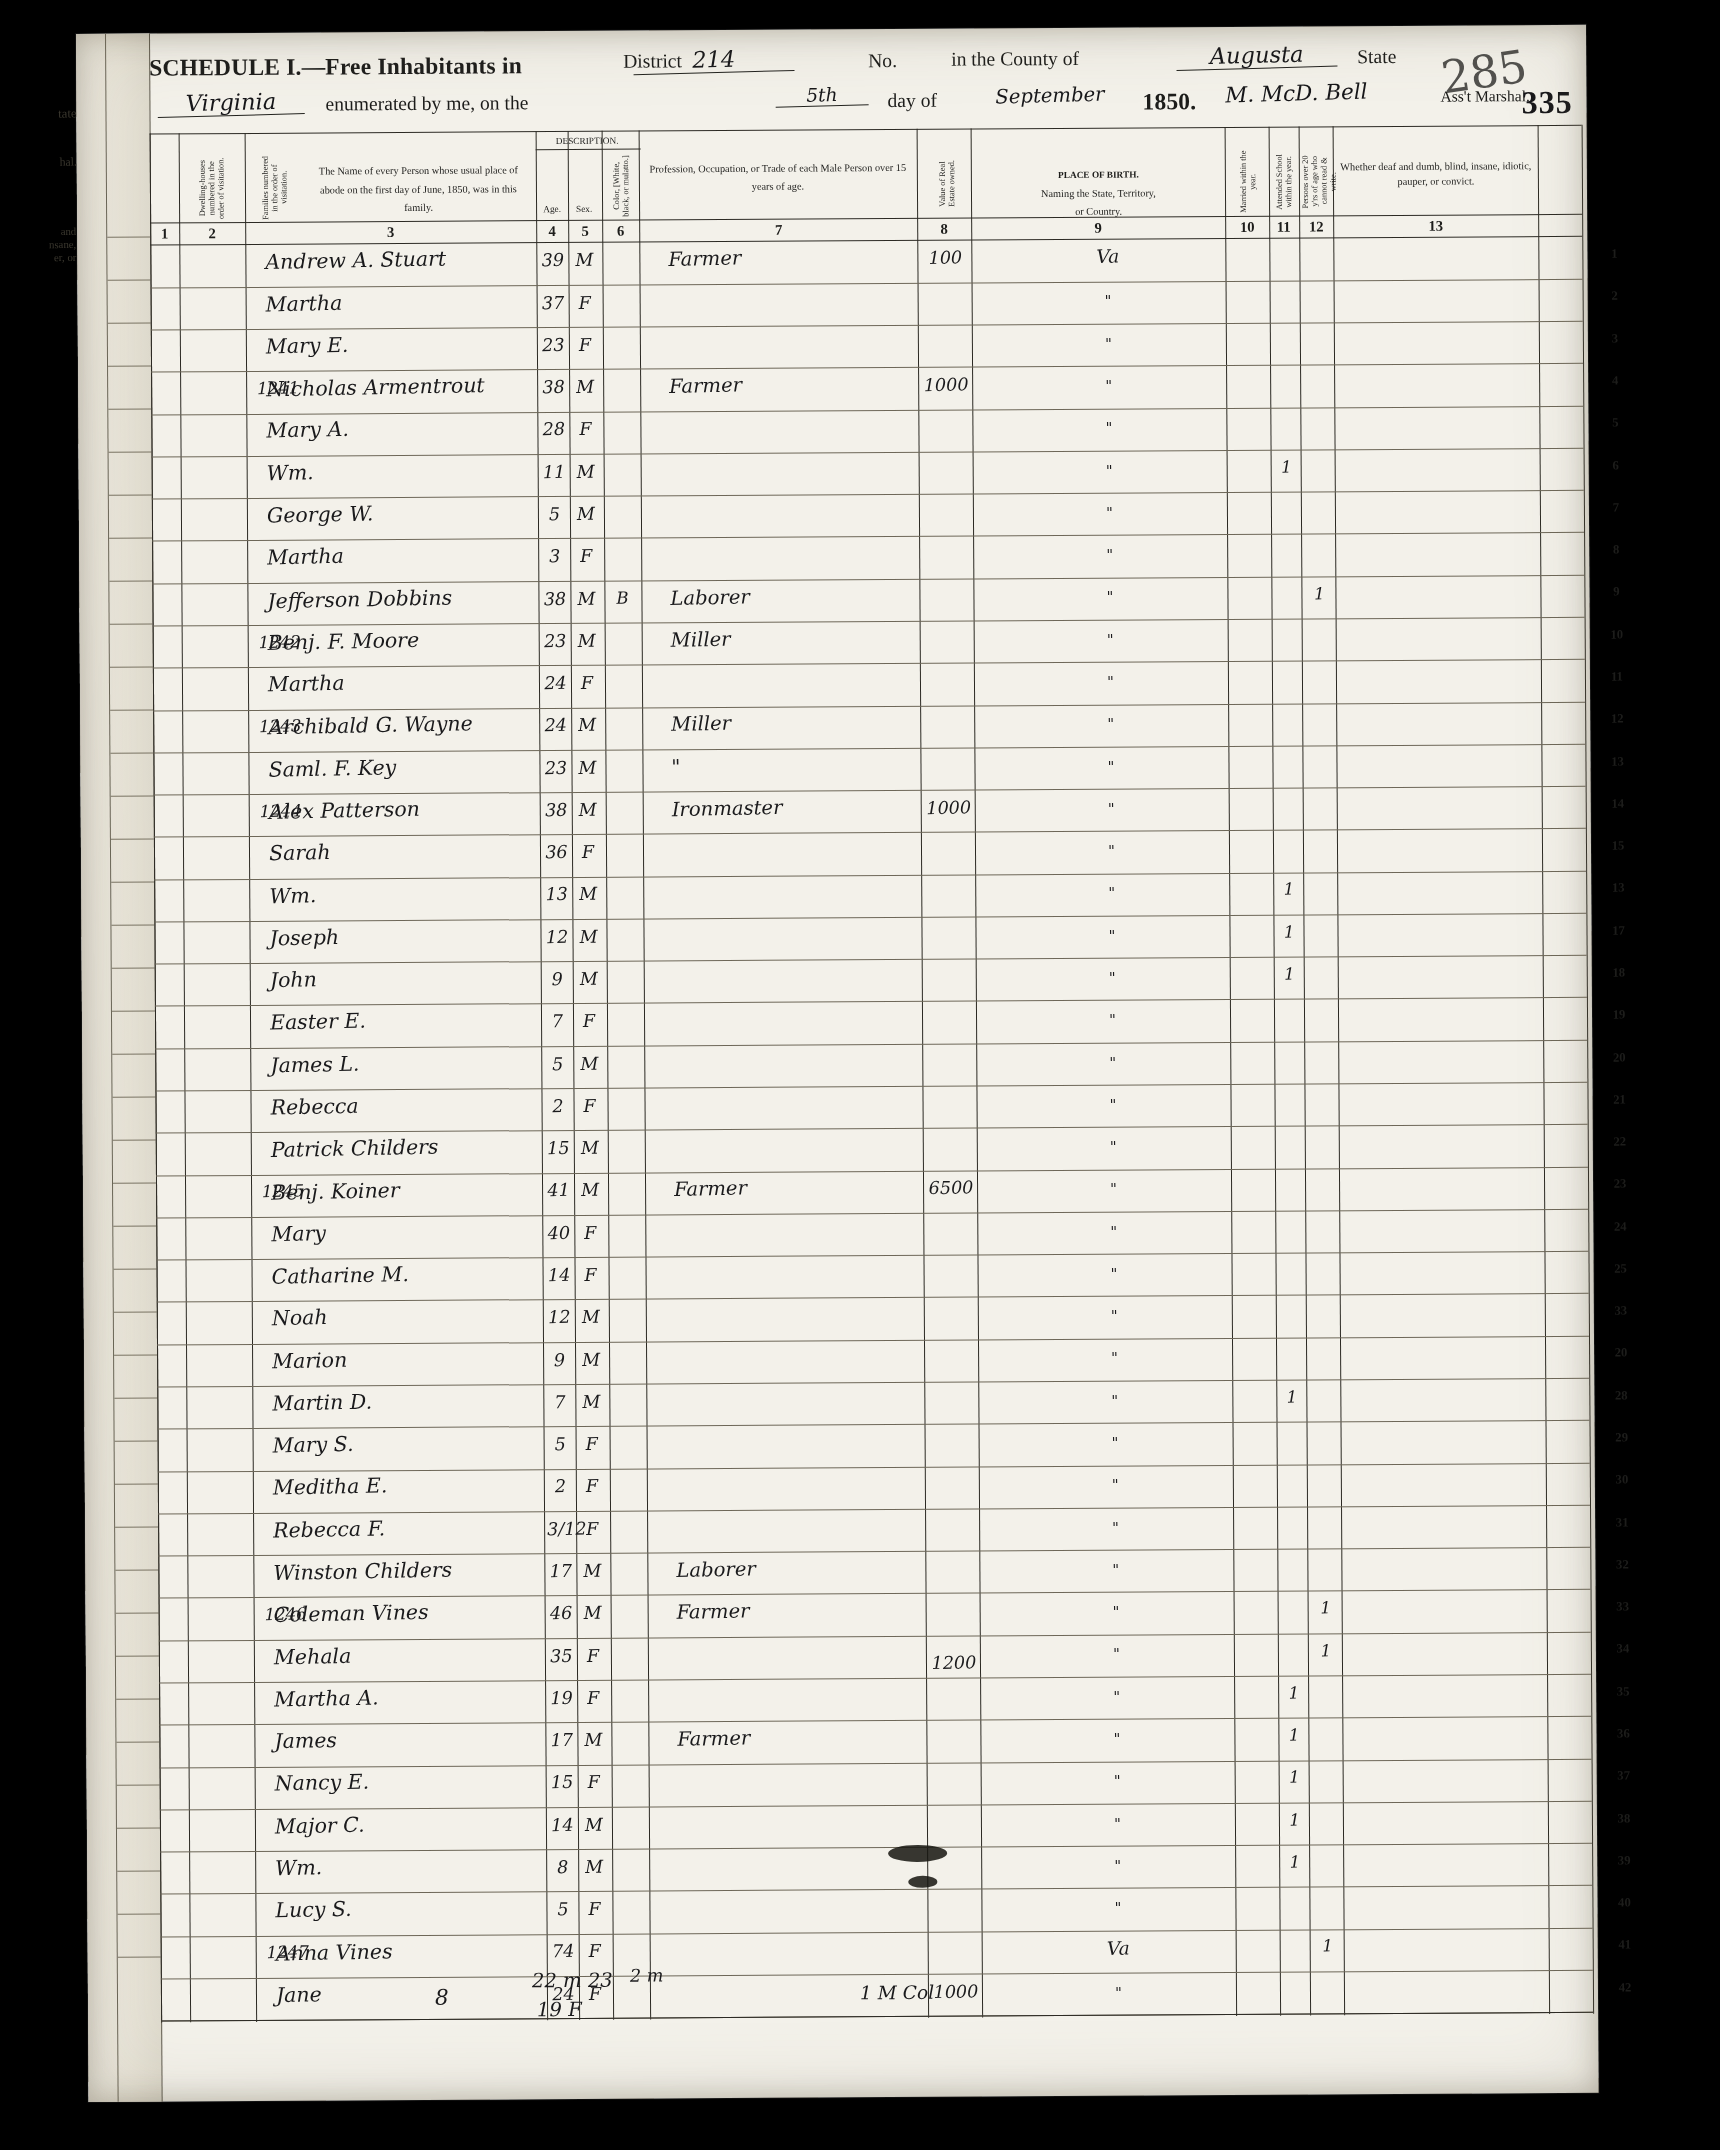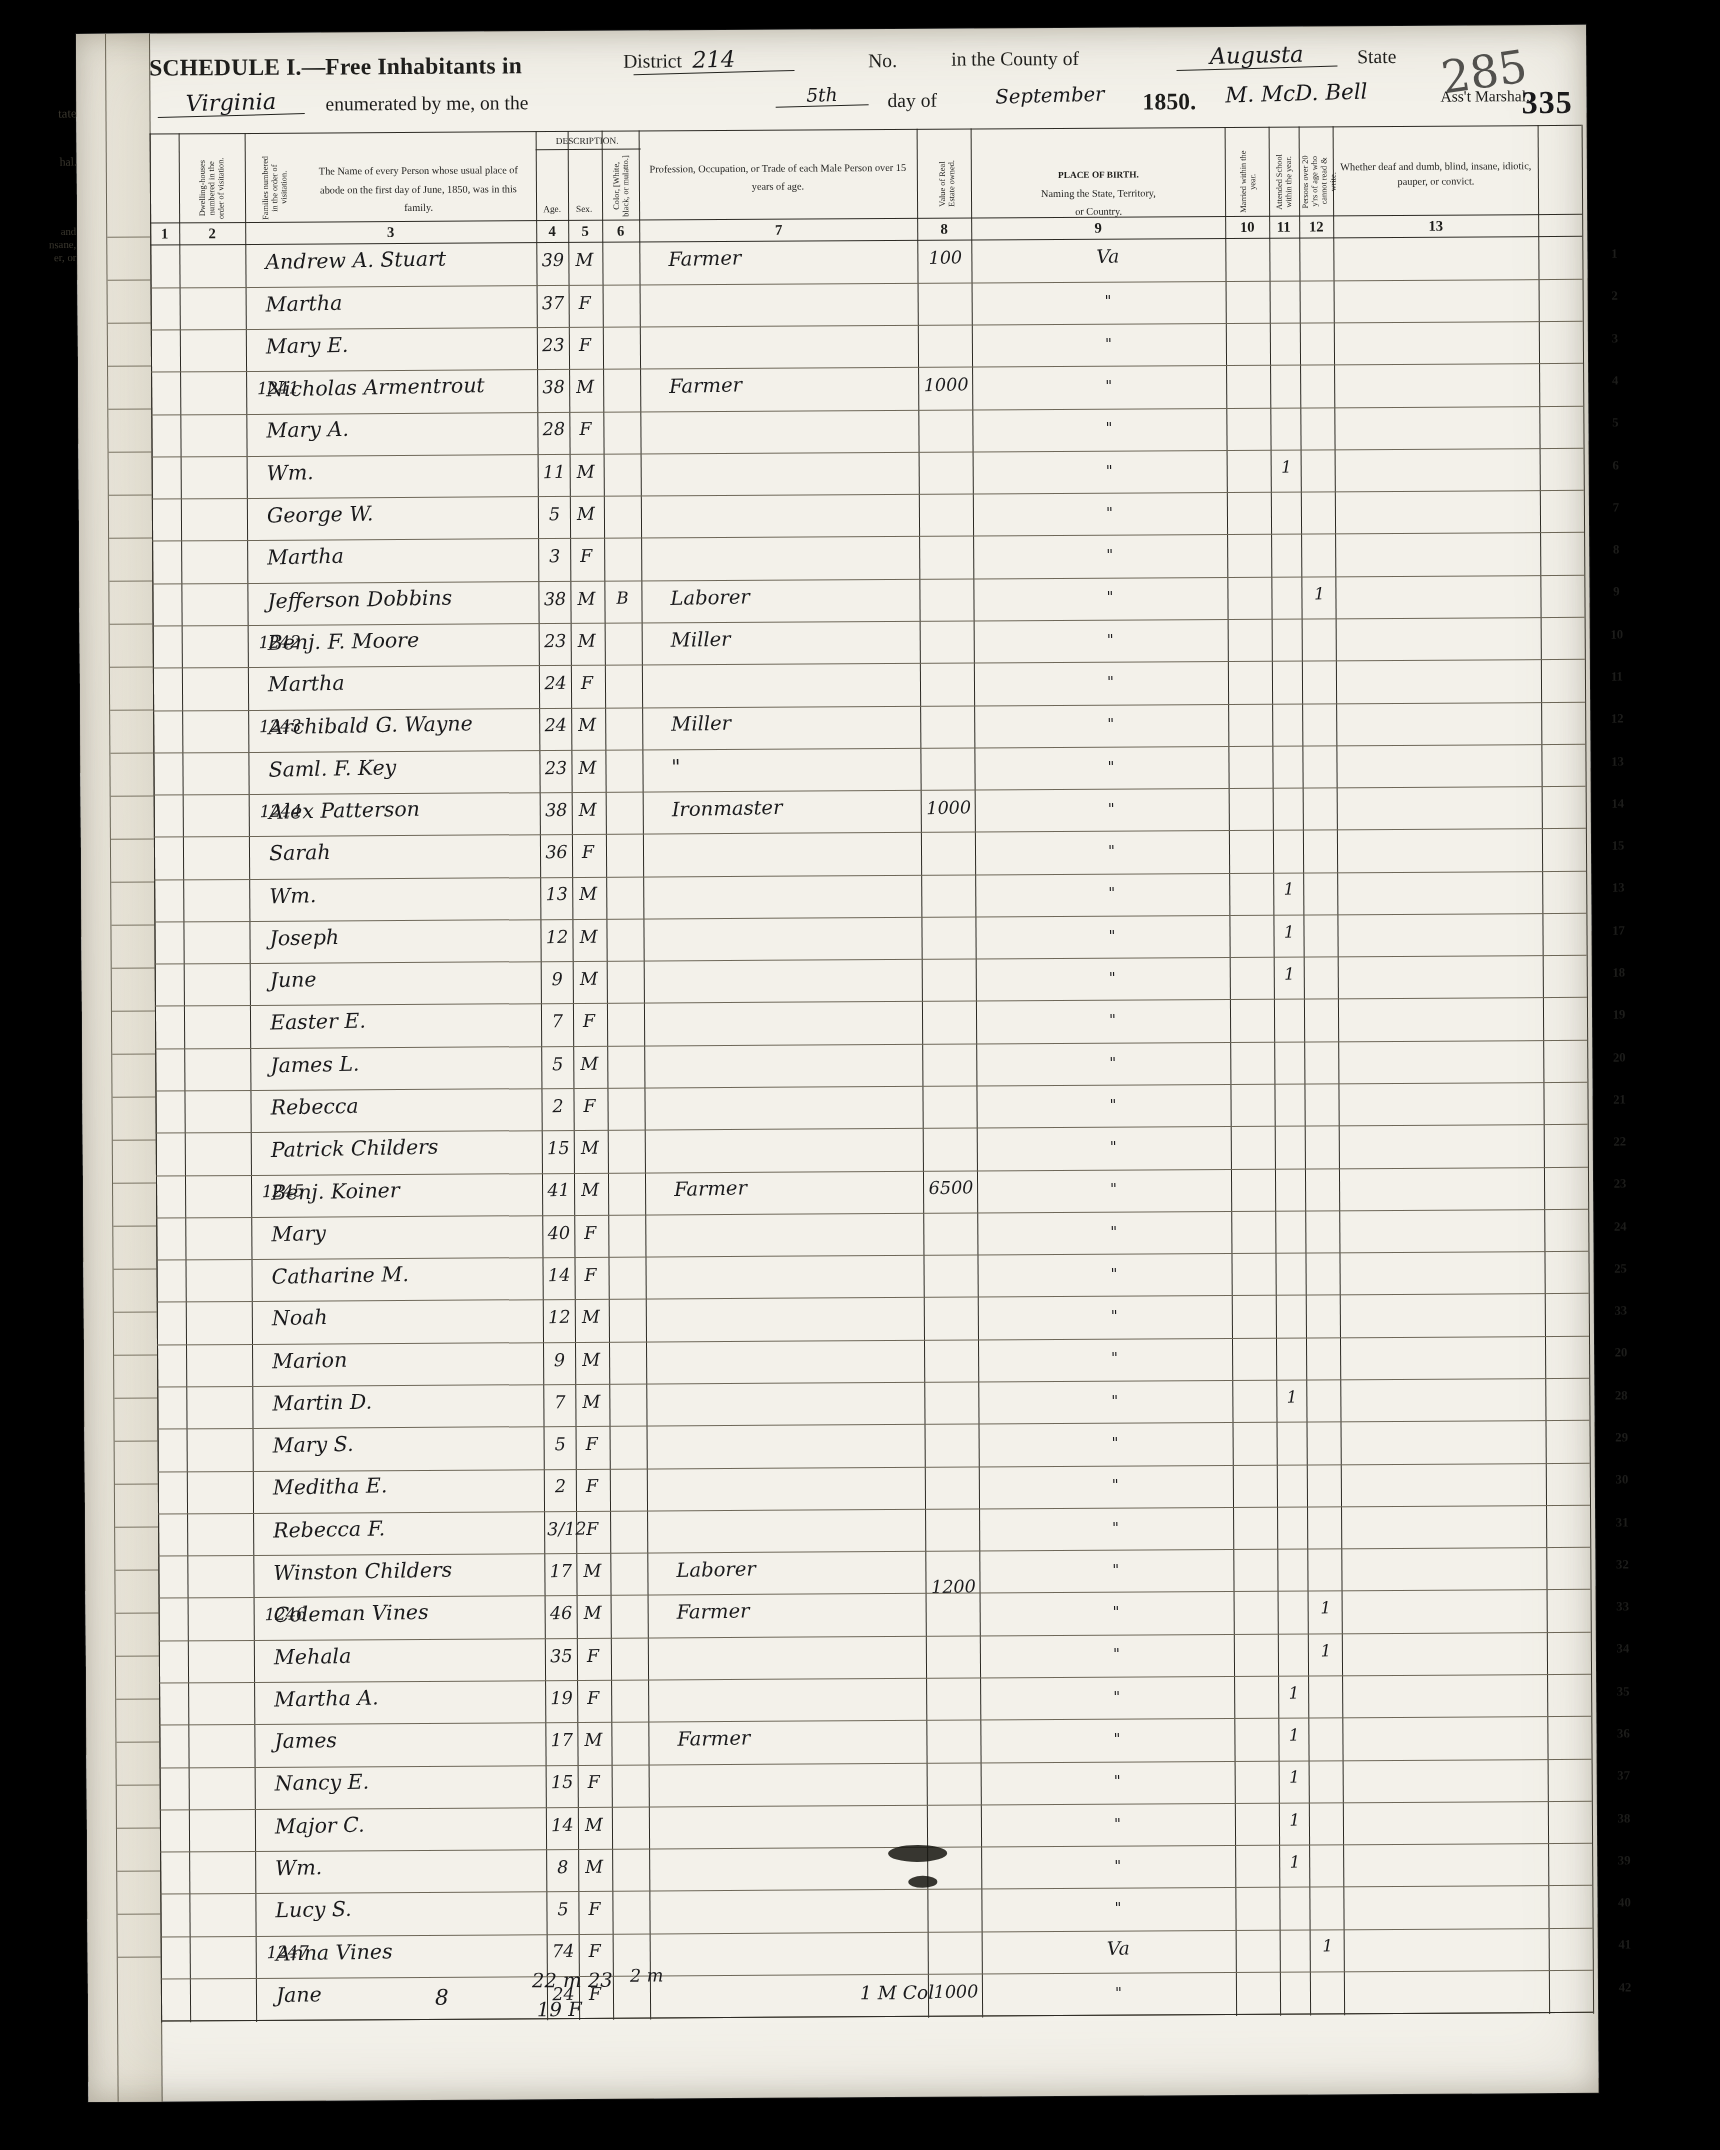--- a/index.html
+++ b/index.html
@@ -359,21 +359,21 @@
         <div class="cell ctr" style="left: 1122px; top: 753px; width: 25.4px; font-size: 16.6px;">1</div>
         <div class="rightnum" style="left: 1442px; top: 756px;">13</div>
         <div style="position: absolute; left: 0px; width: 1432px; height: 42px; top: 788px;"></div>
         <div class="cell" style="left: 115px; top: 793px; font-size: 20.5px;">Joseph</div>
         <div class="cell ctr" style="left: 389px; top: 796px; width: 27px; font-size: 17.6px;">12</div>
         <div class="cell ctr" style="left: 419px; top: 796px; width: 30px; font-size: 17.6px;">M</div>
         <div class="cell ctr" style="left: 943px; top: 799px; width: 29px; font-size: 14.7px;">"</div>
         <div class="cell ctr" style="left: 1122px; top: 796px; width: 25.4px; font-size: 16.6px;">1</div>
         <div class="rightnum" style="left: 1442px; top: 799px;">17</div>
         <div style="position: absolute; left: 0px; width: 1432px; height: 42px; top: 830px;"></div>
-        <div class="cell" style="left: 115px; top: 835px; font-size: 20.5px;">June</div>
+        <div class="cell" style="left: 115px; top: 835px; font-size: 20.5px;">John</div>
         <div class="cell ctr" style="left: 389px; top: 838px; width: 27px; font-size: 17.6px;">9</div>
         <div class="cell ctr" style="left: 419px; top: 838px; width: 30px; font-size: 17.6px;">M</div>
         <div class="cell ctr" style="left: 943px; top: 841px; width: 29px; font-size: 14.7px;">"</div>
         <div class="cell ctr" style="left: 1122px; top: 838px; width: 25.4px; font-size: 16.6px;">1</div>
         <div class="rightnum" style="left: 1442px; top: 841px;">18</div>
         <div style="position: absolute; left: 0px; width: 1432px; height: 42px; top: 872px;"></div>
         <div class="cell" style="left: 115px; top: 877px; font-size: 20.5px;">Easter E.</div>
         <div class="cell ctr" style="left: 389px; top: 880px; width: 27px; font-size: 17.6px;">7</div>
         <div class="cell ctr" style="left: 419px; top: 880px; width: 30px; font-size: 17.6px;">F</div>
         <div class="cell ctr" style="left: 943px; top: 883px; width: 29px; font-size: 14.7px;">"</div>
@@ -460,21 +460,21 @@
         <div class="cell ctr" style="left: 419px; top: 1430px; width: 30px; font-size: 17.6px;">M</div>
         <div class="cell" style="left: 518px; top: 1428px; font-size: 19.6px;">Laborer</div>
         <div class="cell ctr" style="left: 943px; top: 1433px; width: 29px; font-size: 14.7px;">"</div>
         <div class="rightnum" style="left: 1442px; top: 1433px;">32</div>
         <div style="position: absolute; left: 0px; width: 1432px; height: 42px; top: 1464px;"></div>
         <div class="cell ctr" style="left: 100px; top: 1472px; width: 54px; font-size: 16.6px;">1246</div>
         <div class="cell" style="left: 115px; top: 1469px; font-size: 20.5px;">Coleman Vines</div>
         <div class="cell ctr" style="left: 389px; top: 1472px; width: 27px; font-size: 17.6px;">46</div>
         <div class="cell ctr" style="left: 419px; top: 1472px; width: 30px; font-size: 17.6px;">M</div>
         <div class="cell" style="left: 518px; top: 1470px; font-size: 19.6px;">Farmer</div>
-        <div class="cell ctr" style="left: 772px; top: 1448px; width: 46px; font-size: 17.6px;">1200</div>
+        <div class="cell ctr" style="left: 772px; top: 1524px; width: 46px; font-size: 17.6px;">1200</div>
         <div class="cell ctr" style="left: 943px; top: 1475px; width: 29px; font-size: 14.7px;">"</div>
         <div class="cell ctr" style="left: 1153px; top: 1472px; width: 28px; font-size: 16.6px;">1</div>
         <div class="rightnum" style="left: 1442px; top: 1475px;">33</div>
         <div style="position: absolute; left: 0px; width: 1432px; height: 42px; top: 1507px;"></div>
         <div class="cell" style="left: 115px; top: 1512px; font-size: 20.5px;">Mehala</div>
         <div class="cell ctr" style="left: 389px; top: 1515px; width: 27px; font-size: 17.6px;">35</div>
         <div class="cell ctr" style="left: 419px; top: 1515px; width: 30px; font-size: 17.6px;">F</div>
         <div class="cell ctr" style="left: 943px; top: 1517px; width: 29px; font-size: 14.7px;">"</div>
         <div class="cell ctr" style="left: 1153px; top: 1515px; width: 28px; font-size: 16.6px;">1</div>
         <div class="rightnum" style="left: 1442px; top: 1517px;">34</div>

